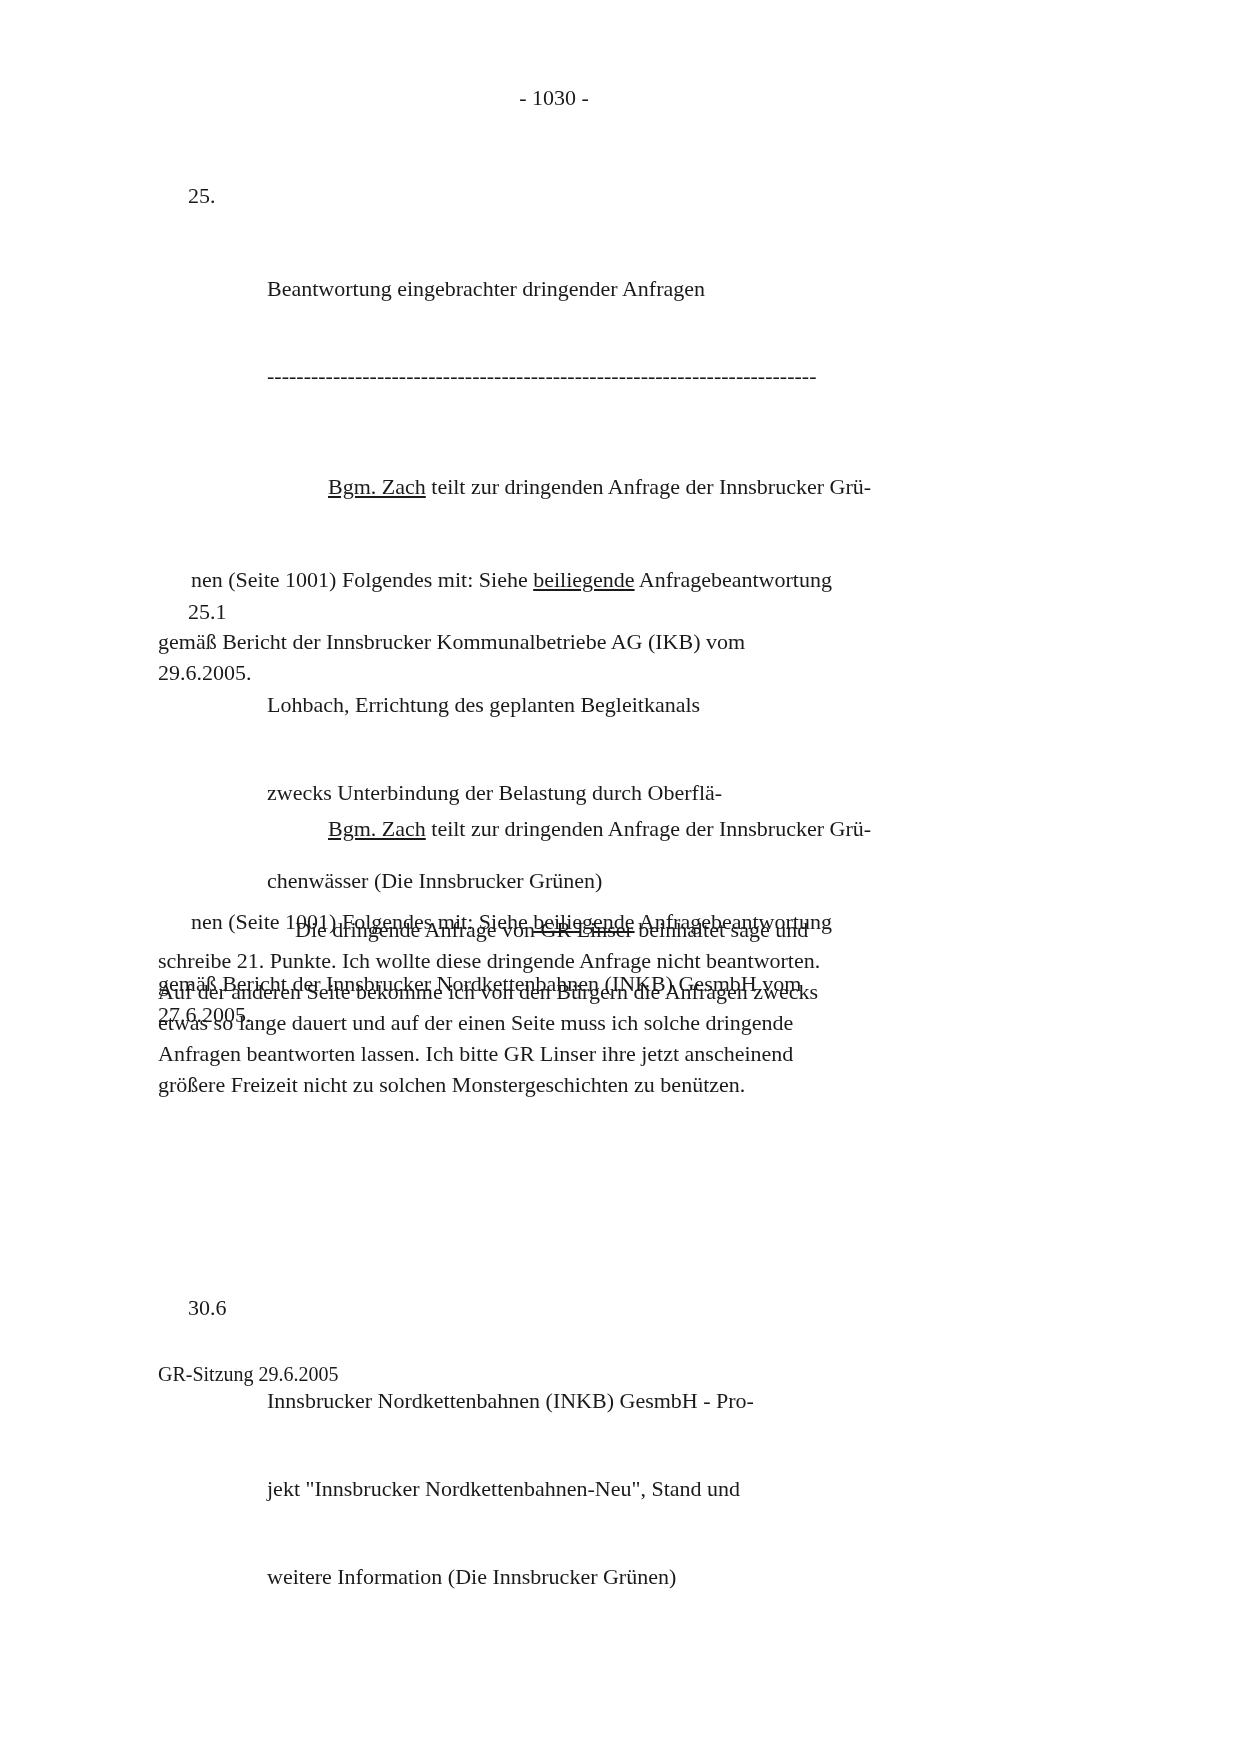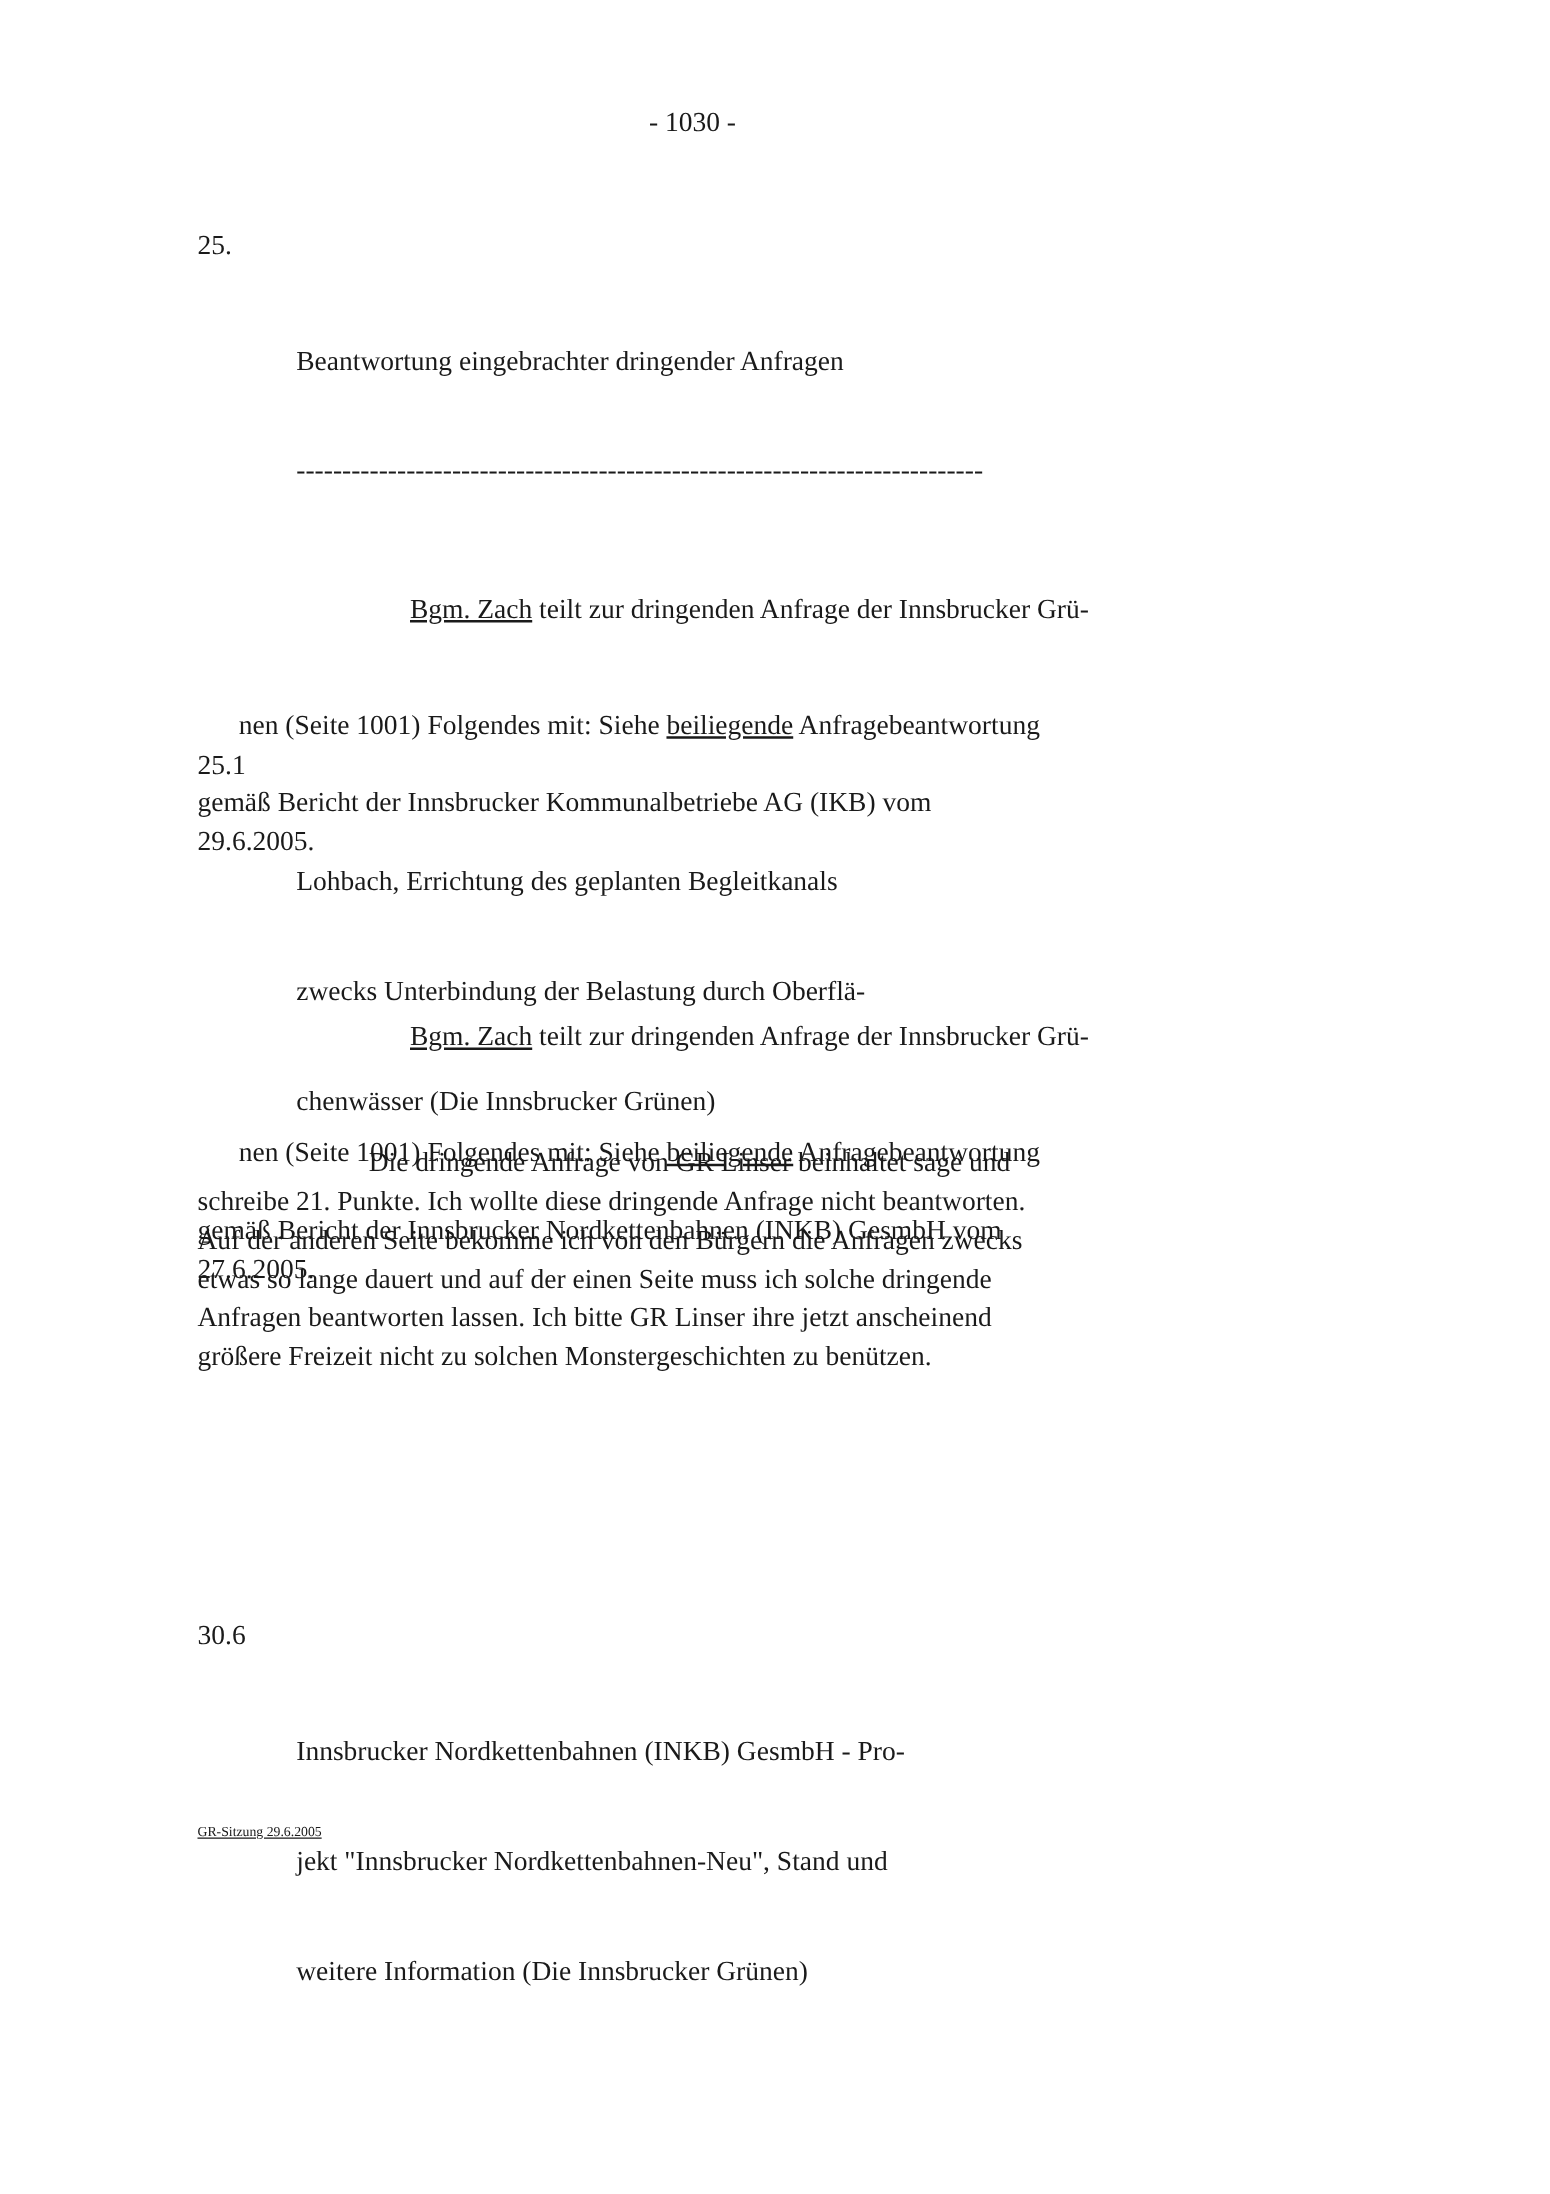--- a/index.html
+++ b/index.html
@@ -5,20 +5,21 @@
   * { box-sizing: border-box; }
   html, body { margin: 0; padding: 0; background: #ffffff; }
   .page {
     position: relative;
     width: 1240px;
     height: 1755px;
     background: #ffffff;
     font-family: "Liberation Serif", "DejaVu Serif", serif;
     color: #1a1a1a;
     overflow: hidden;
+    padding-left: 30px;
   }
   .abs { position: absolute; }
   .t {
     font-size: 22px;
     line-height: 31px;
     white-space: pre;
   }
   .heading-lines .t { line-height: 26px; }
   .hang { padding-left: 79px; position: relative; }
   .hang .num { position: absolute; left: 0; top: 0; }
@@ -31,25 +32,24 @@
     letter-spacing: 0px;
   }
   .page-number {
     left: 0;
     top: 82px;
     width: 1108px;
     text-align: center;
   }
   .footer {
     left: 158px;
-    top: 1456px;
-    font-size: 11px;
+    top: 1364px;
+    font-size: 20px;
     line-height: 20px;
     white-space: pre;
-    text-decoration: underline;
   }
 </style>
 </head>
 <body>
 
 <div class="page">
 
   <div class="abs t page-number">- 1030 -</div>
 
   <div class="abs t hang" style="left:158px; top:180px;">

